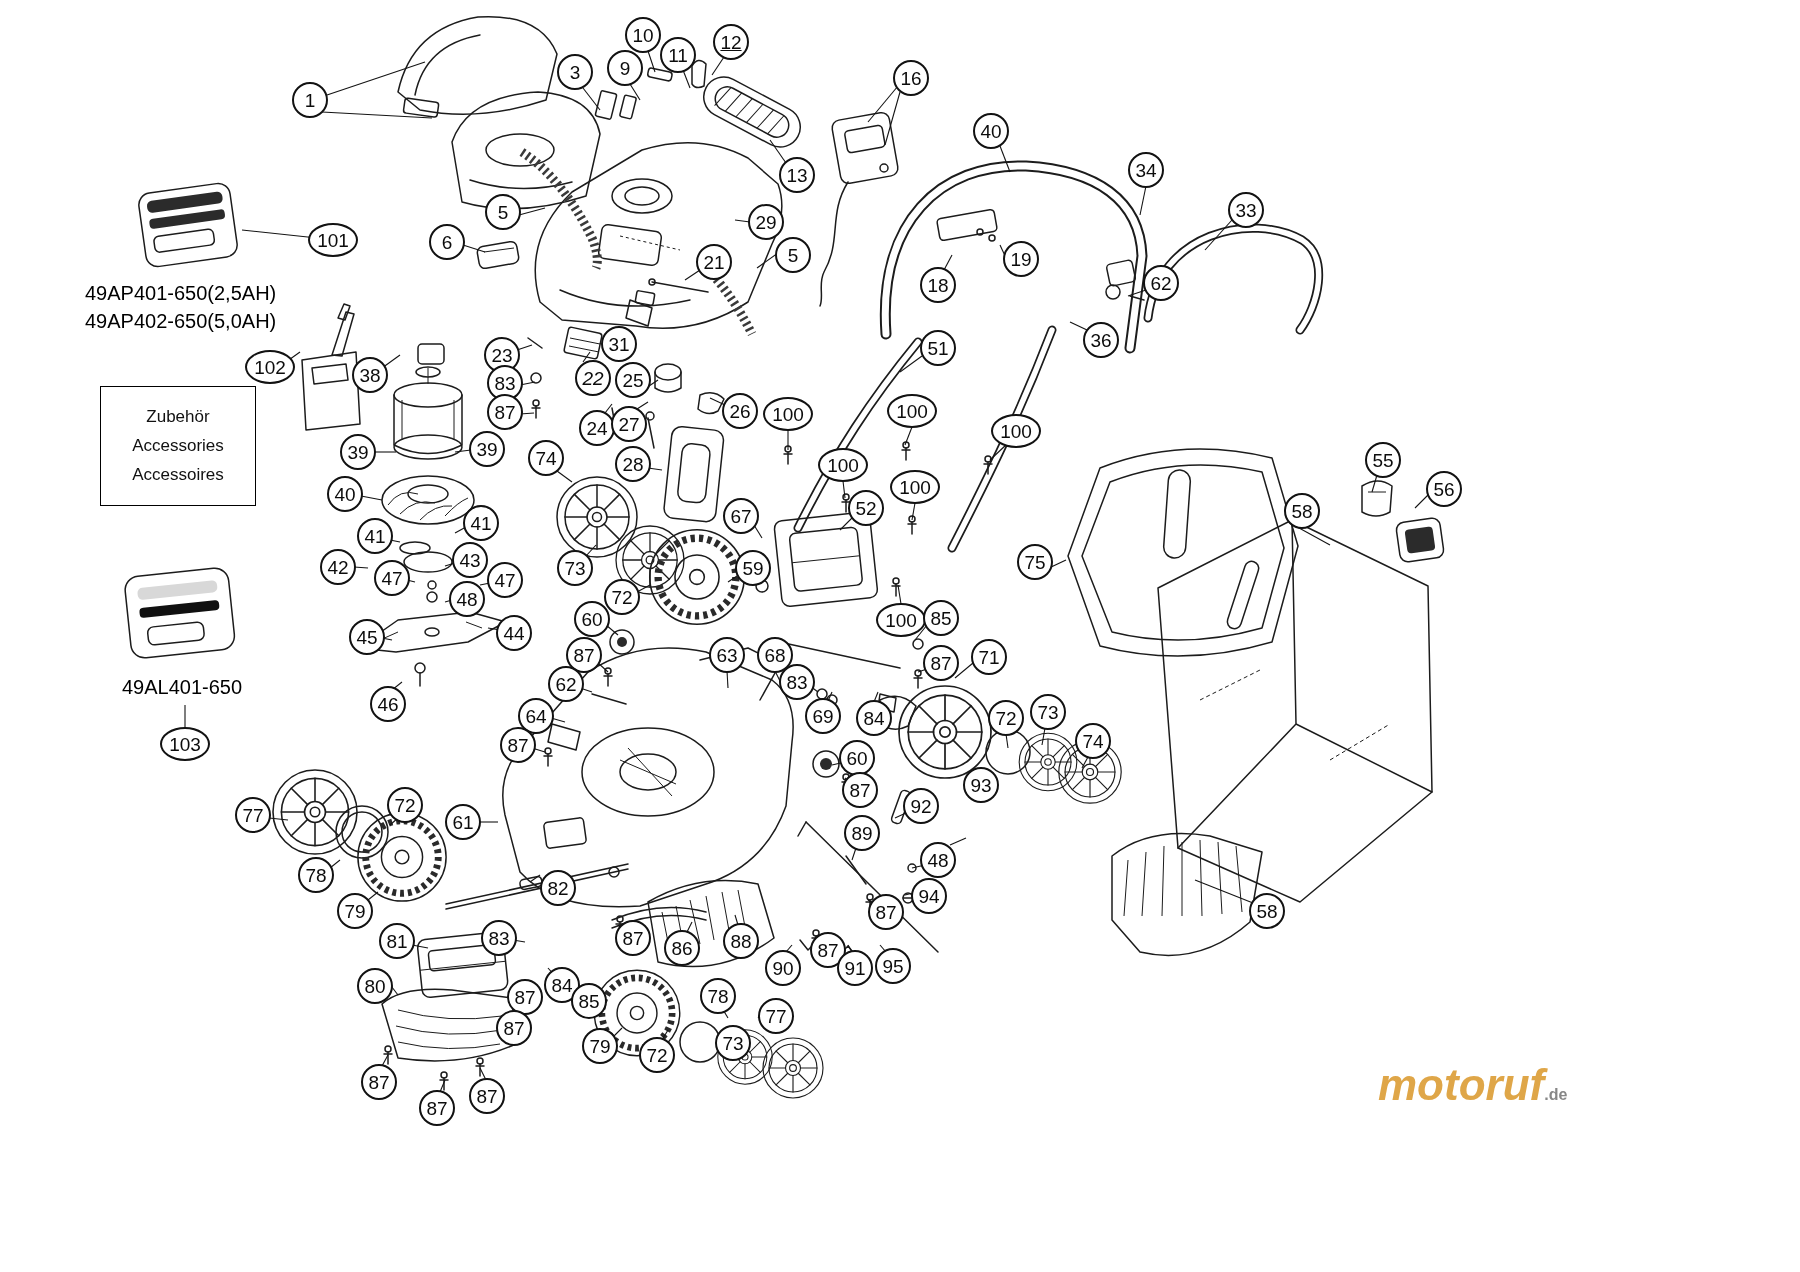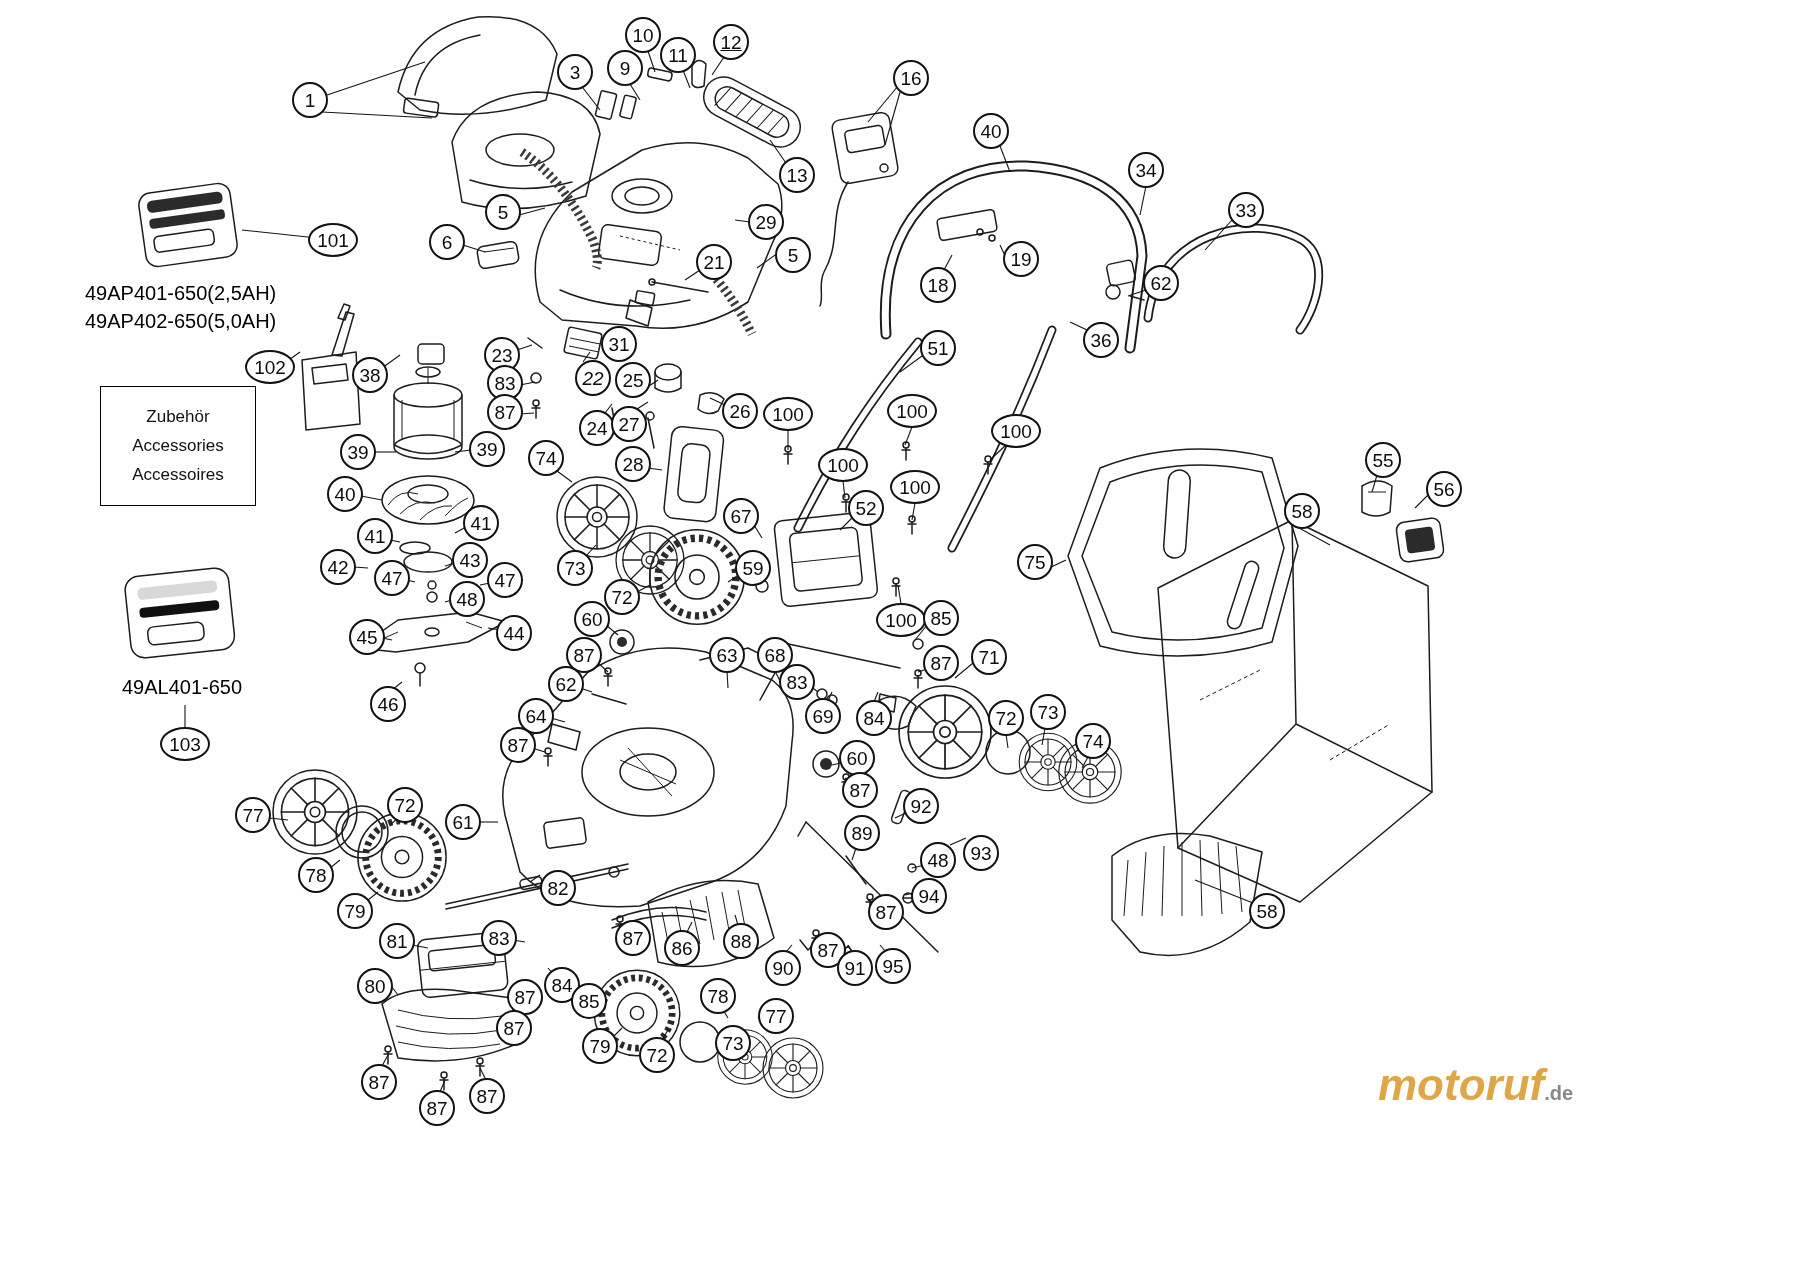--- a/index.html
+++ b/index.html
@@ -20,21 +20,21 @@
              font-size:19px; line-height:1; color:#0c0c0c; z-index:5; }
   .callout.wide { min-width:50px; height:34px; }
   .model-label { position:absolute; font-size:20px; white-space:nowrap; color:#000; }
   .acc-box { position:absolute; left:100px; top:386px; width:154px; height:118px;
              border:1.7px solid #000; display:flex; flex-direction:column; align-items:center;
              justify-content:center; gap:9px; font-size:17px; background:#fff; z-index:2; }
   .code { position:absolute; left:1072px; top:1044px; font-size:56px; font-weight:600;
           letter-spacing:1px; color:#0a0a0a; z-index:3; }
   .watermark { position:absolute; left:1378px; top:1060px; font-size:44px; font-weight:700;
                font-style:italic; color:#db9a2f; opacity:0.88; z-index:4; white-space:nowrap; }
-  .watermark .tld { font-size:20px; color:#777; font-style:normal; font-weight:600; }
+  .watermark .tld { font-size:16px; color:#777; font-style:normal; font-weight:600; }
 </style>
 </head>
 <body>
 
 <div class="canvas">
 
   <svg class="art" id="diagram-svg" viewBox="0 0 1800 1272">
     <defs>
       <g id="spoke8">
         <circle class="ln" r="40"></circle>
@@ -545,21 +545,21 @@
       <div class="callout" style="left: 536px; top: 716px;">64</div>
       <div class="callout" style="left: 388px; top: 704px;">46</div>
       <div class="callout wide" style="left: 185px; top: 744px;">103</div>
       <div class="callout" style="left: 1006px; top: 718px;">72</div>
       <div class="callout" style="left: 1048px; top: 712px;">73</div>
       <div class="callout" style="left: 1093px; top: 741px;">74</div>
       <div class="callout" style="left: 857px; top: 758px;">60</div>
       <div class="callout" style="left: 518px; top: 745px;">87</div>
       <div class="callout" style="left: 860px; top: 790px;">87</div>
       <div class="callout" style="left: 921px; top: 806px;">92</div>
-      <div class="callout" style="left: 981px; top: 853px;">93</div>
+      <div class="callout" style="left: 981px; top: 785px;">93</div>
       <div class="callout" style="left: 862px; top: 833px;">89</div>
       <div class="callout" style="left: 253px; top: 815px;">77</div>
       <div class="callout" style="left: 405px; top: 805px;">72</div>
       <div class="callout" style="left: 316px; top: 875px;">78</div>
       <div class="callout" style="left: 463px; top: 822px;">61</div>
       <div class="callout" style="left: 355px; top: 911px;">79</div>
       <div class="callout" style="left: 517px; top: 888px; margin-left: 41px;">82</div>
       <div class="callout" style="left: 938px; top: 860px;">48</div>
       <div class="callout" style="left: 929px; top: 896px;">94</div>
       <div class="callout" style="left: 886px; top: 912px;">87</div>

